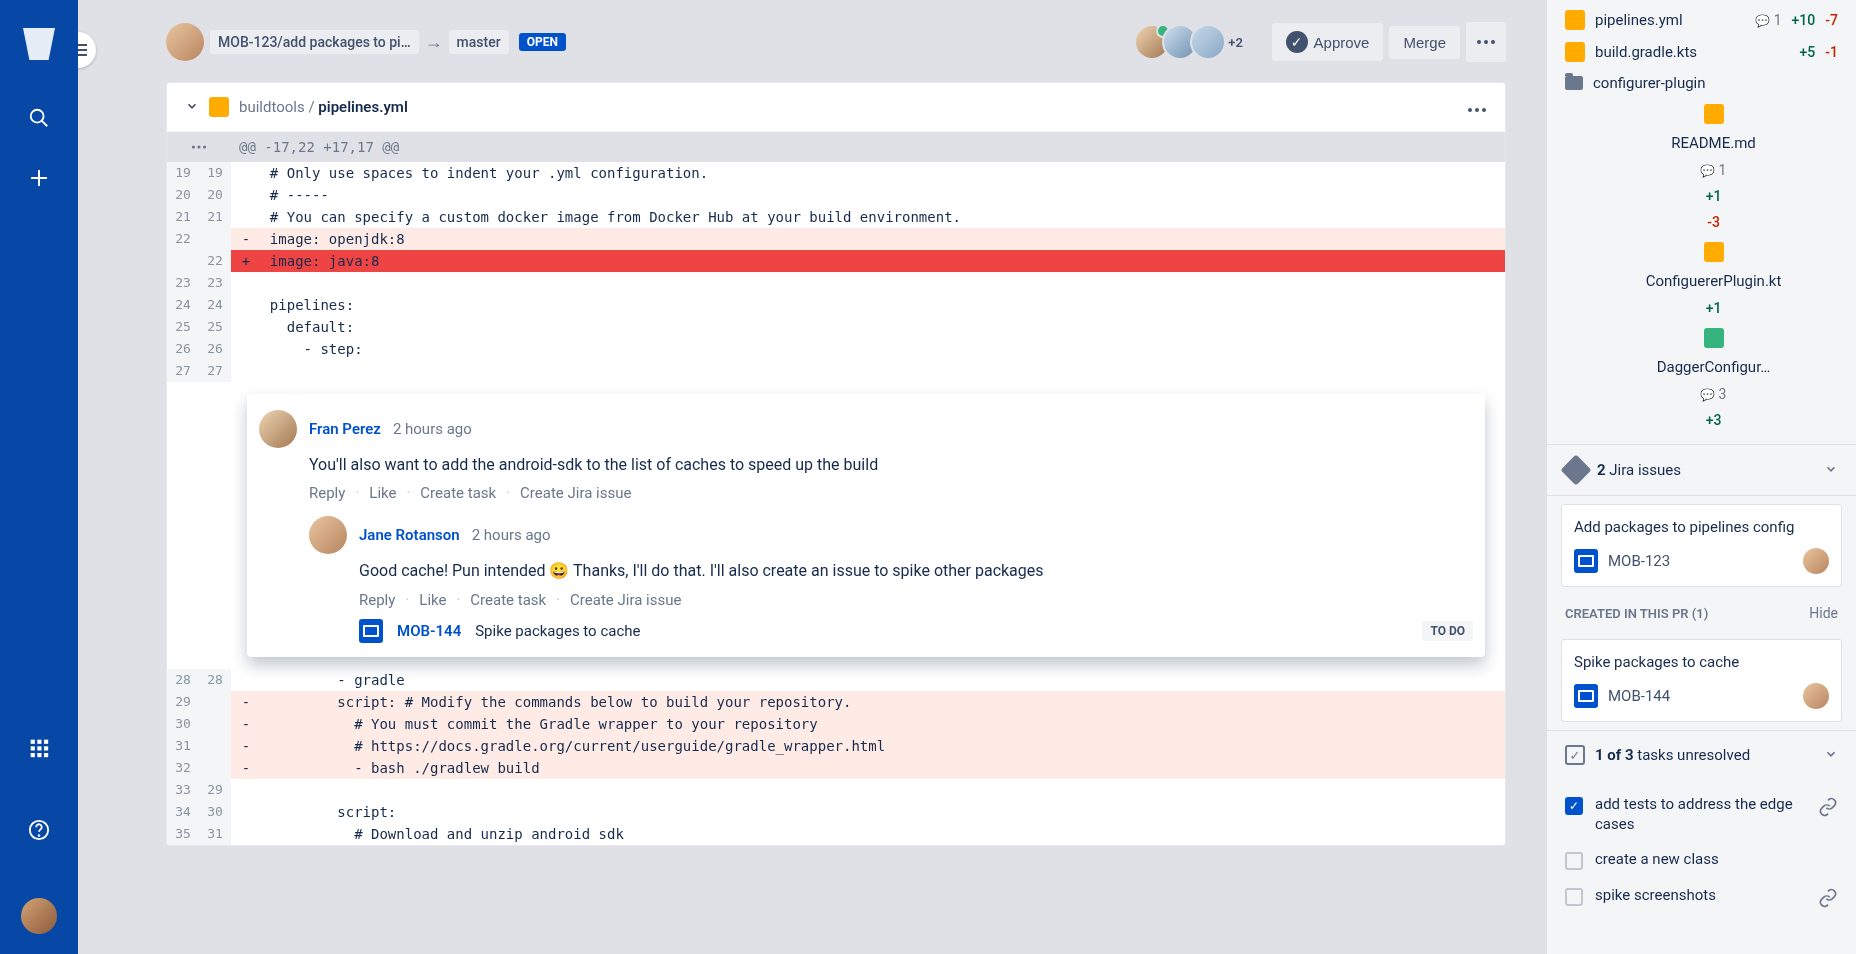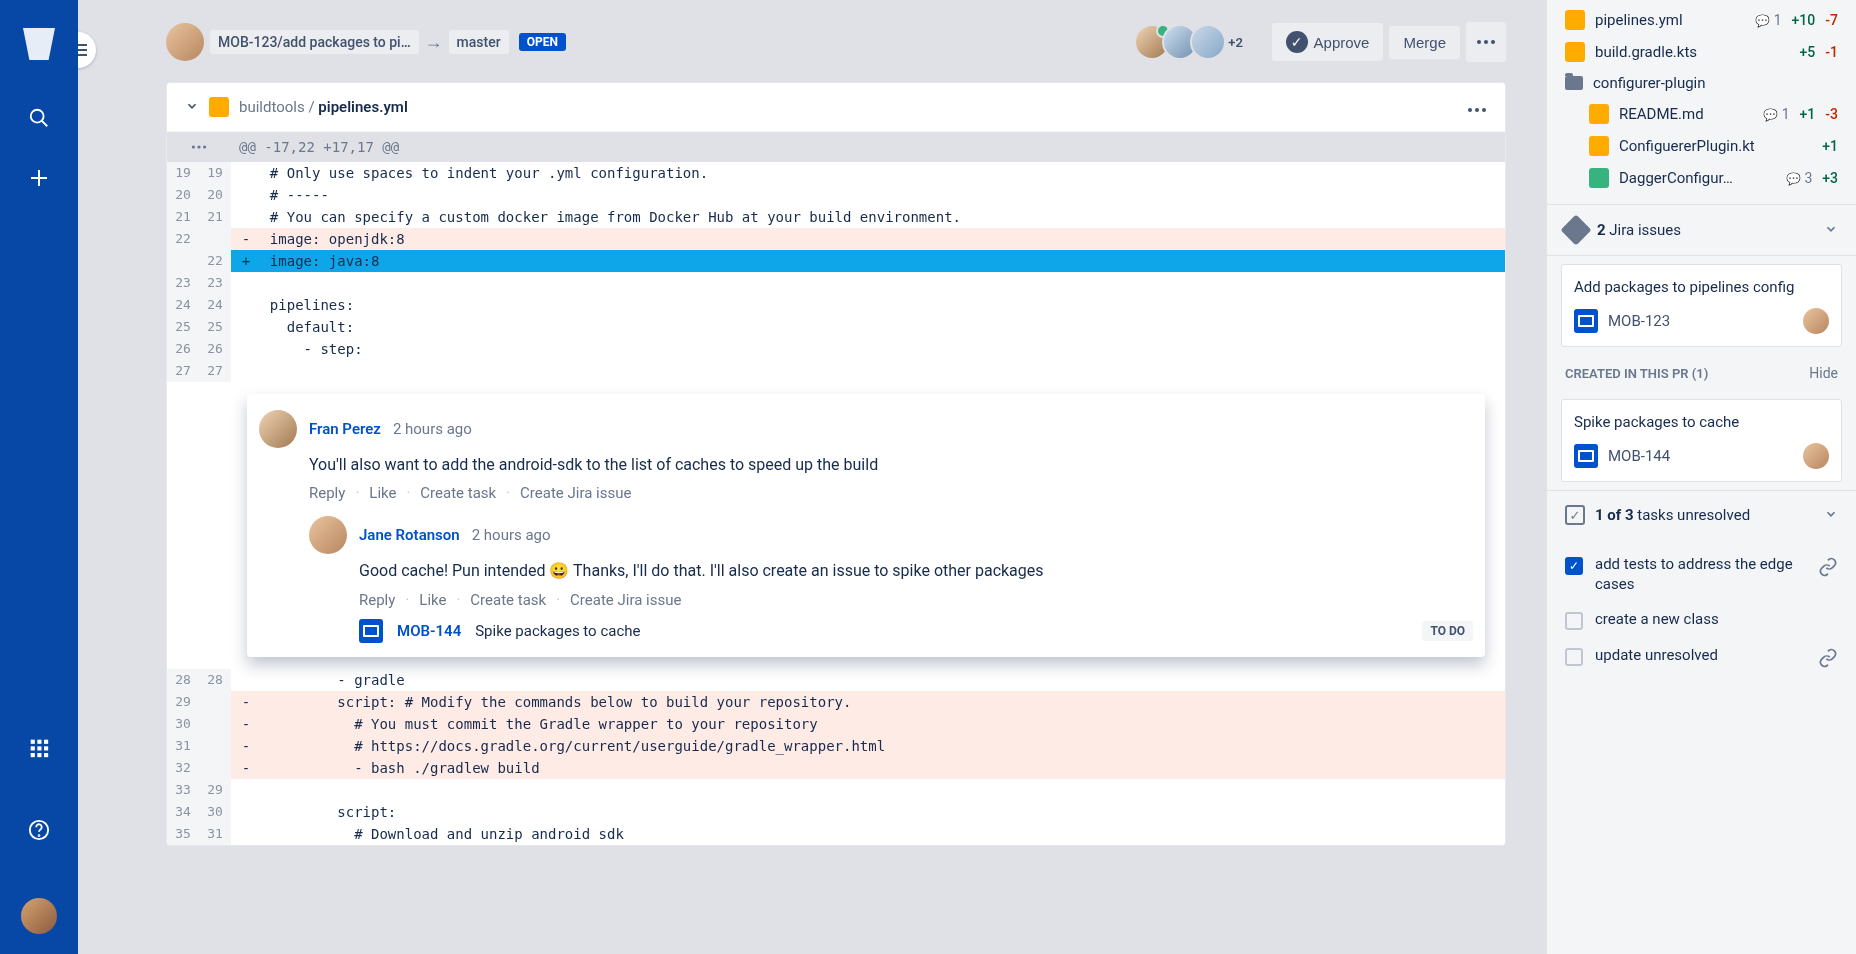--- a/index.html
+++ b/index.html
@@ -58,21 +58,21 @@
 .file-title b { color:#172B4D; font-weight:600; }
 .diff-hunk { display:flex; font-family: SFMono-Regular, Consolas, monospace; font-size:14px; }
 .gutter { width: 64px; flex-shrink:0; background:#F4F5F7; text-align:right; }
 .gutter-row { display:flex; }
 .gutter .ln { width:32px; padding:0 6px; color:#8993A4; font-size:13px; line-height:22px;text-align:center; }
 .gutter .hunk-btn { height:30px; display:flex; align-items:center; justify-content:center; color:#6B778C; background:#DFE1E6; cursor:pointer; }
 .code-col { flex:1; }
 .code-line { height:22px; line-height:22px; padding-left:8px; white-space:pre; color:#172B4D; position:relative; }
 .code-line.hunk { background:#DFE1E6; color:#6B778C; height:30px; line-height:30px; font-size:14px;}
 .code-line.del { background:#FFEBE6; }
-.code-line.add { background:#0ea5e9; }
+.code-line.add { background:#ef4444; }
 .code-line .sign { display:inline-block; width:14px; text-align:center; color:#172B4D; }
 
 
 .comment-block { background:#fff; border-radius:4px; box-shadow:0 8px 16px rgba(9,30,66,0.25); margin:12px 20px 12px 80px; padding:16px 12px 14px; }
 .comment-head { display:flex; align-items:center; gap:12px; }
 .comment-author { color:#0052CC; font-weight:600; font-size:15px; }
 .comment-time { color:#6B778C; font-size:15px; }
 .comment-text { margin:6px 0 8px 50px; font-size:16px; color:#172B4D; line-height:1.4; }
 .comment-actions { margin-left:50px; display:flex; gap:10px; font-size:15px; color:#6B778C; }
 .comment-actions span { cursor:pointer; }
@@ -108,21 +108,21 @@
 .rp-subhead .hide { margin-left:auto; font-weight:400; cursor:pointer; font-size:14px;}
 .rp-task-section .head { display:flex; align-items:center; gap:10px; padding:14px 18px; background:#F4F5F7; border-top:1px solid #DFE1E6; cursor:pointer;}
 .rp-task-section .checkbox-icon { width:20px; height:20px; border:2px solid #6B778C; border-radius:3px; display:flex; align-items:center; justify-content:center; color:#6B778C; font-size:13px;}
 .rp-task { display:flex; align-items:flex-start; gap:12px; padding:8px 18px; font-size:15px; }
 .rp-task .cb { width:18px; height:18px; border:2px solid #0052CC; border-radius:3px; flex-shrink:0; display:flex; align-items:center; justify-content:center; margin-top:2px; cursor:pointer; }
 .rp-task .cb.empty { border-color:#C1C7D0; }
 .rp-task .cb.checked { background:#0052CC; color:#fff; font-size:12px;}
 .rp-task .label { flex:1; color:#172B4D; line-height:1.3; }
 .rp-task .link-icon { color:#6B778C; flex-shrink:0; cursor:pointer; margin-top:2px;}
 
-.indent1 { padding-left:42px; }
+.indent1 { padding-left:42px;flex-direction:column; }
 .comment-icon::before { content:'💬'; font-size:12px; filter:grayscale(1); }
 </style>
 </head>
 <body>
 
 <div class="sidebar-rail">
   <div class="logo"></div>
   <div class="rail-icon">
     <svg width="22" height="22" viewBox="0 0 24 24" fill="none" stroke="currentColor" stroke-width="2">
         <circle cx="10" cy="10" r="7"></circle>
@@ -461,21 +461,21 @@
                 <path d="M10 13a5 5 0 007 0l3-3a5 5 0 00-7-7l-1 1"></path>
                 <path d="M14 11a5 5 0 00-7 0l-3 3a5 5 0 007 7l1-1"></path>
               </svg></span>
           </div>
           <div class="rp-task">
             <div class="cb empty"></div>
             <span class="label">create a new class</span>
           </div>
           <div class="rp-task">
             <div class="cb empty"></div>
-            <span class="label">update unresolved</span>
+            <span class="label">spike screenshots</span>
             <span class="link-icon"><svg width="20" height="20" viewBox="0 0 24 24" fill="none" stroke="currentColor" stroke-width="2">
                 <path d="M10 13a5 5 0 007 0l3-3a5 5 0 00-7-7l-1 1"></path>
                 <path d="M14 11a5 5 0 00-7 0l-3 3a5 5 0 007 7l1-1"></path>
               </svg></span>
           </div>
         </div>
     </div>
   </div>
 </div>
 

